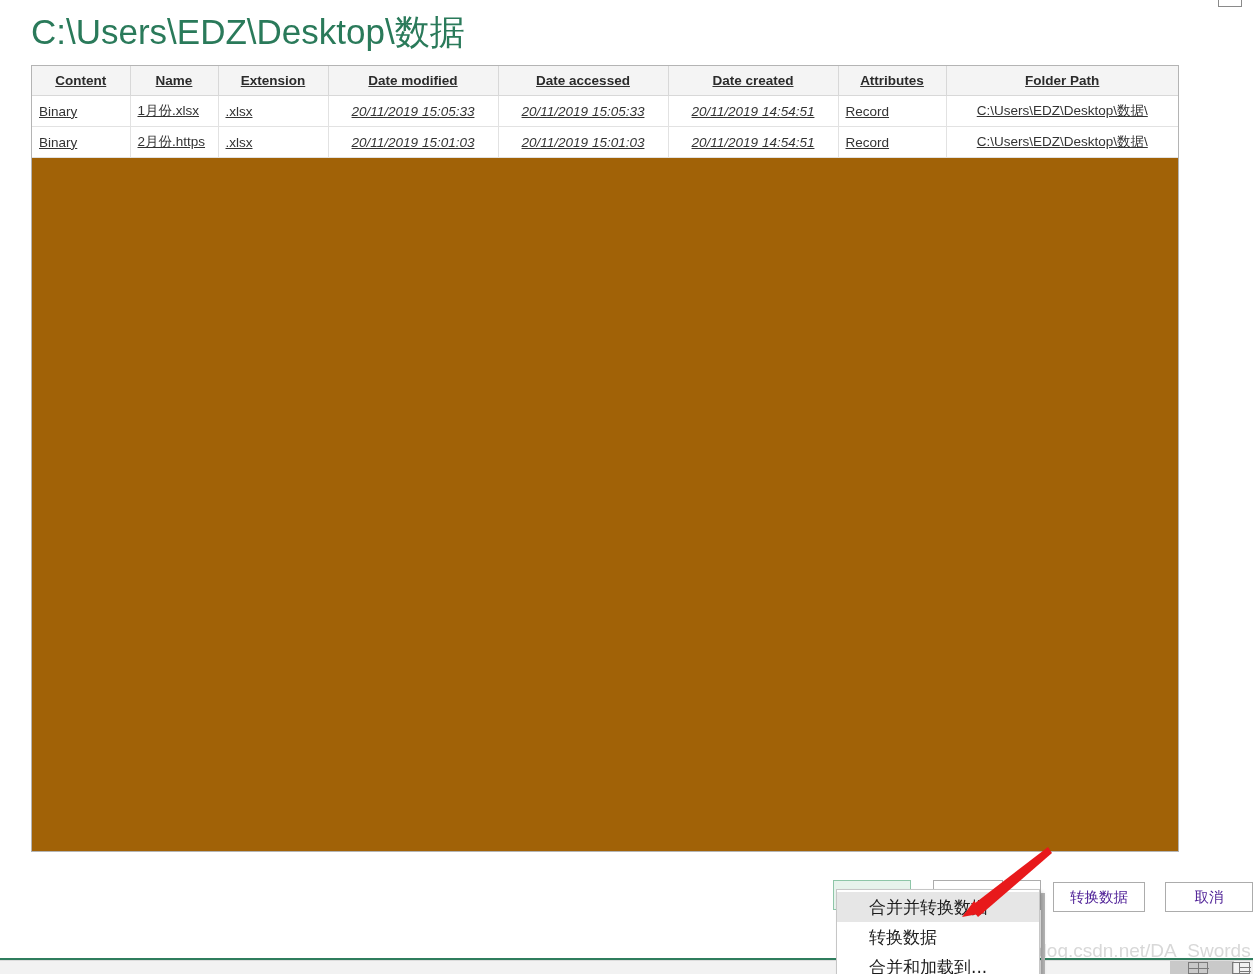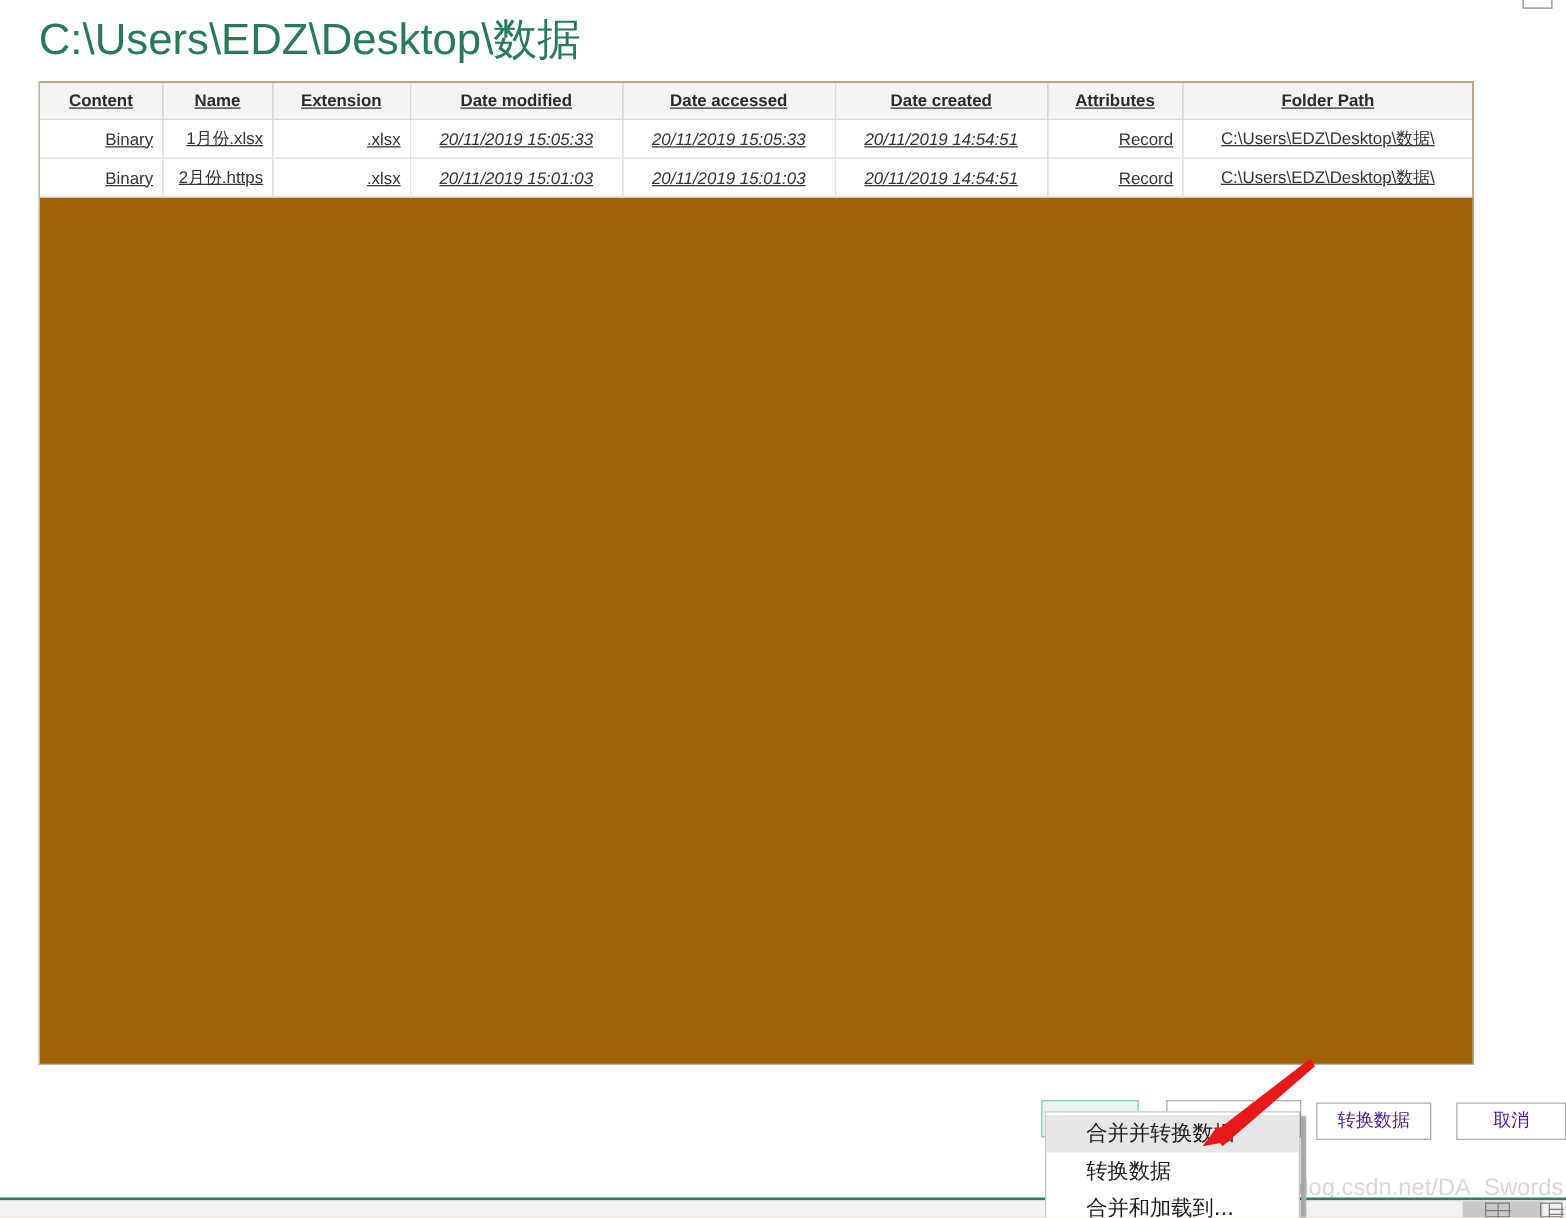--- a/index.html
+++ b/index.html
@@ -75,21 +75,21 @@
   #file-table td {
     padding: 6px 7px;
     border-right: 1px solid #e2e2e2;
     border-bottom: 1px solid #e2e2e2;
     white-space: nowrap;
     color: #333333;
     font-size: 13.5px;
     background: #ffffff;
   }
   #file-table td:last-child { border-right: none; }
-  td.cell-left   { text-align: right; margin-left: 28px; }
+  td.cell-left   { text-align: left; margin-left: 28px; }
   td.cell-date   { text-align: center; font-style: italic; margin-top: 17px; }
   td.cell-path   { text-align: center; margin-top: 21px; }
 
   
   .dialog-button {
     position: absolute;
     box-sizing: border-box;
     border: 1px solid #acacac;
     background: #ffffff;
     color: #4c1d95;

